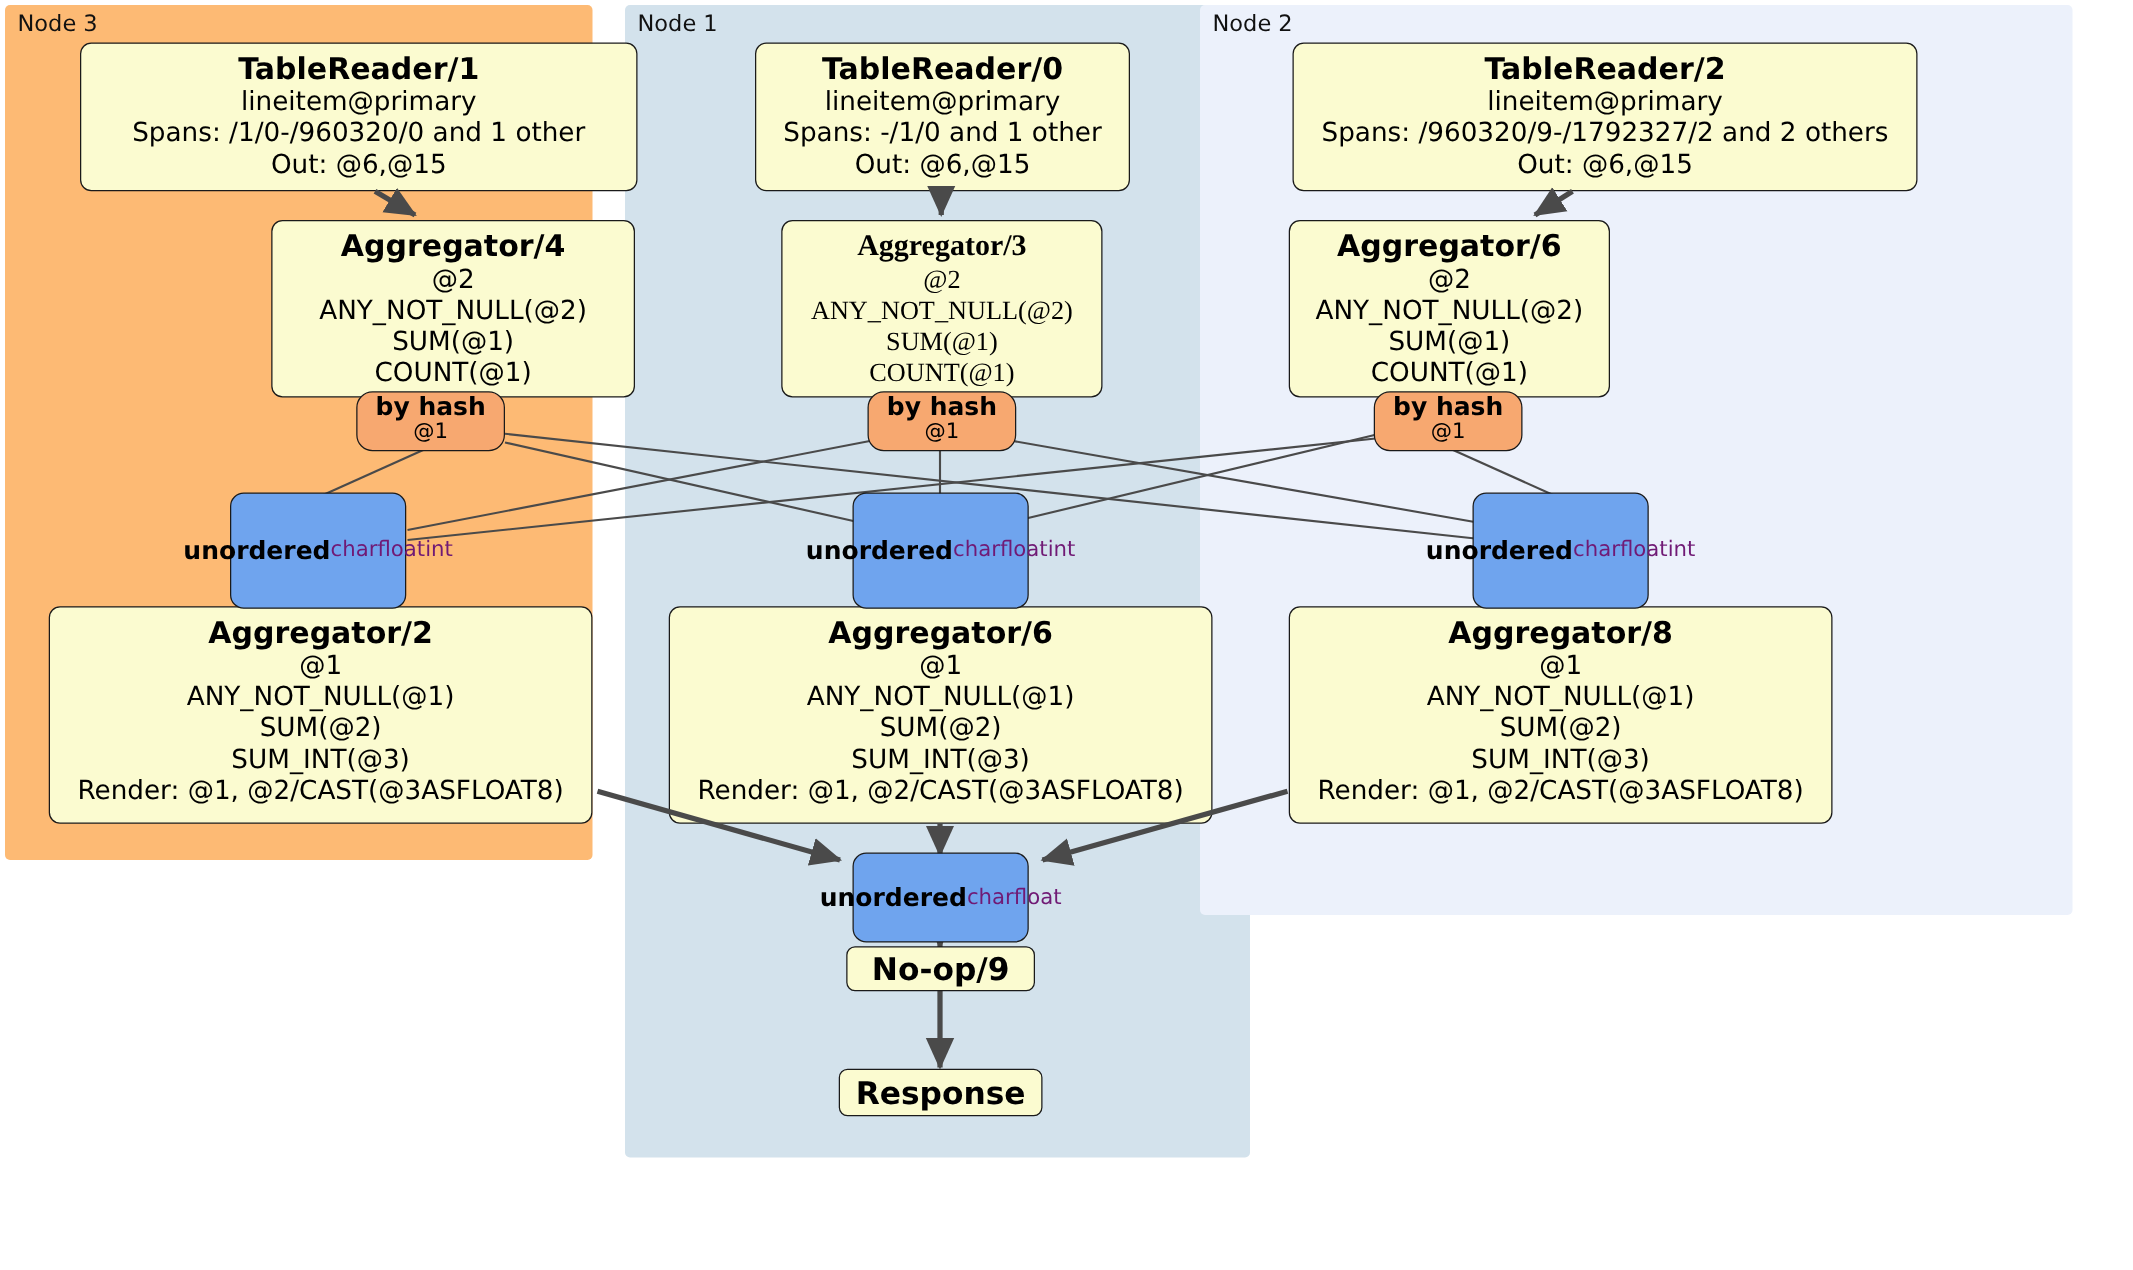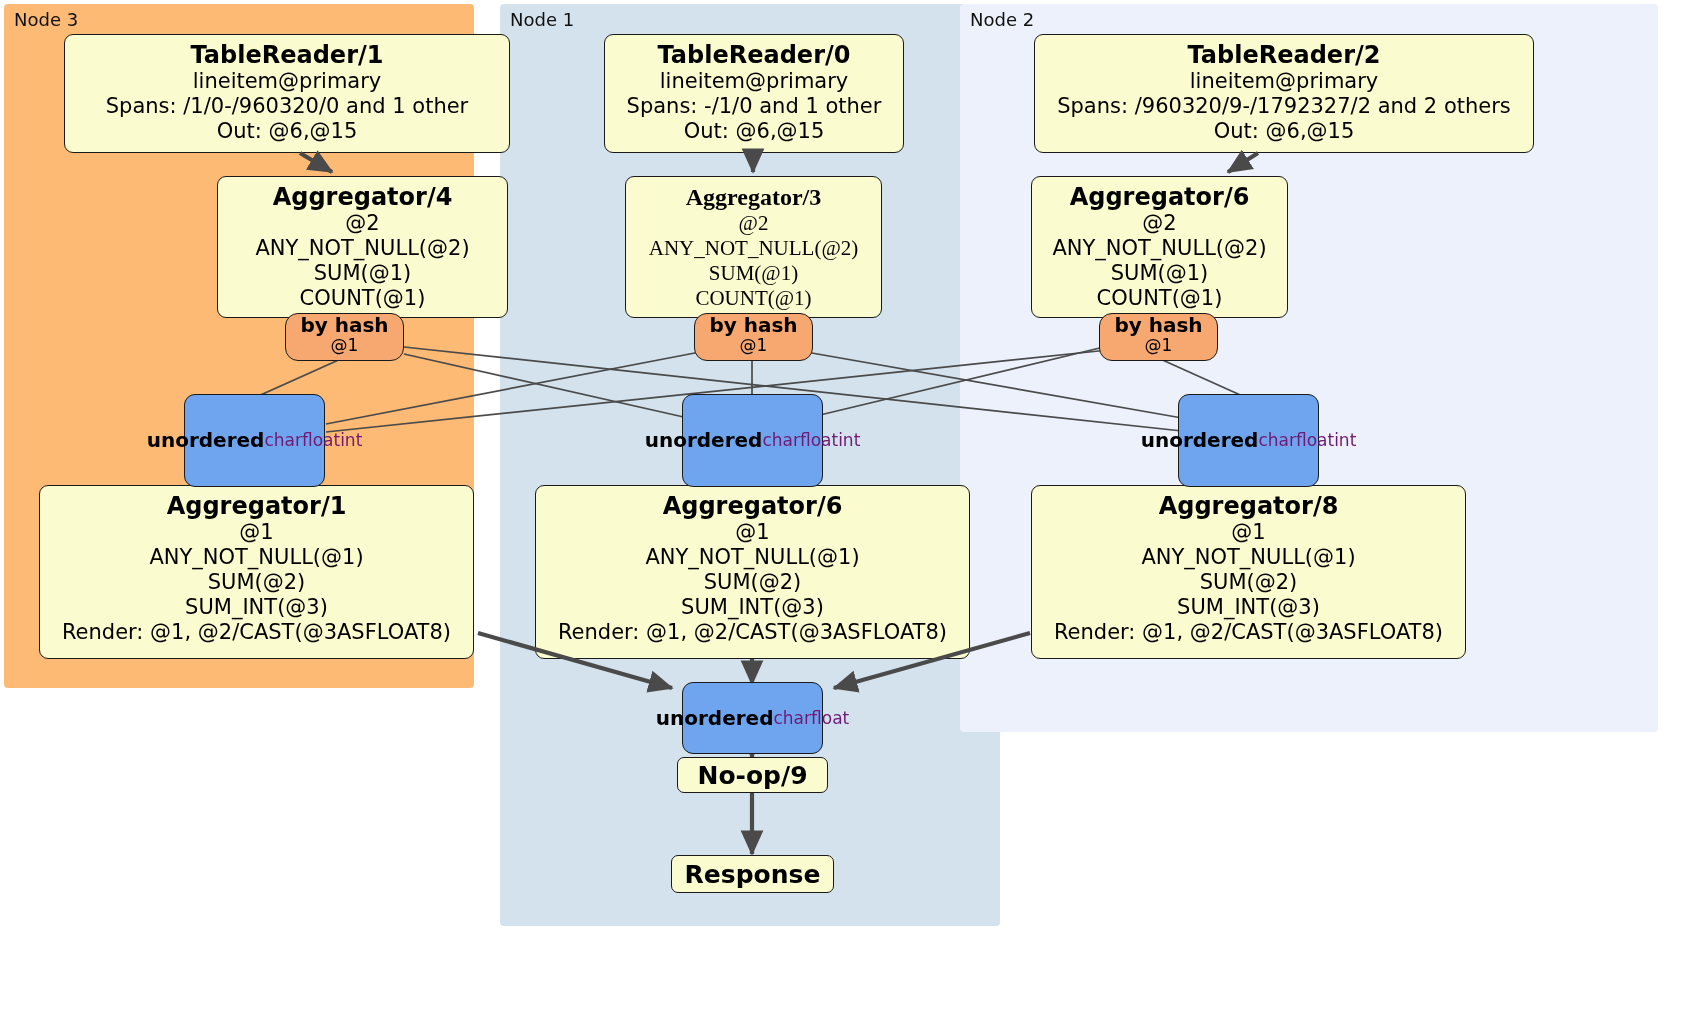--- a/index.html
+++ b/index.html
@@ -152,21 +152,21 @@
     <div class="ln">int</div>
   </div>
   <div class="sync" style="left:1178px;top:394px;width:141px;height:93px;">
     <div class="ttl">unordered</div>
     <div class="ln">char</div>
     <div class="ln">float</div>
     <div class="ln">int</div>
   </div>
 
   <div class="proc" style="left:39px;top:485px;width:435px;height:174px;">
-    <div class="ttl">Aggregator/1</div>
+    <div class="ttl">Aggregator/2</div>
     <div class="ln">@1</div>
     <div class="ln">ANY_NOT_NULL(@1)</div>
     <div class="ln">SUM(@2)</div>
     <div class="ln">SUM_INT(@3)</div>
     <div class="ln">Render: @1, @2/CAST(@3ASFLOAT8)</div>
   </div>
   <div class="proc" style="left:535px;top:485px;width:435px;height:174px;">
     <div class="ttl">Aggregator/6</div>
     <div class="ln">@1</div>
     <div class="ln">ANY_NOT_NULL(@1)</div>

